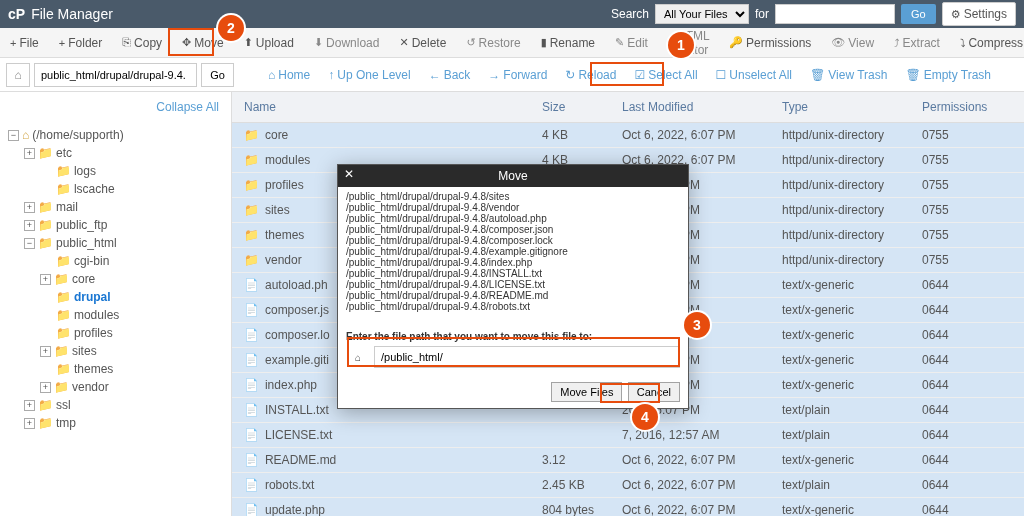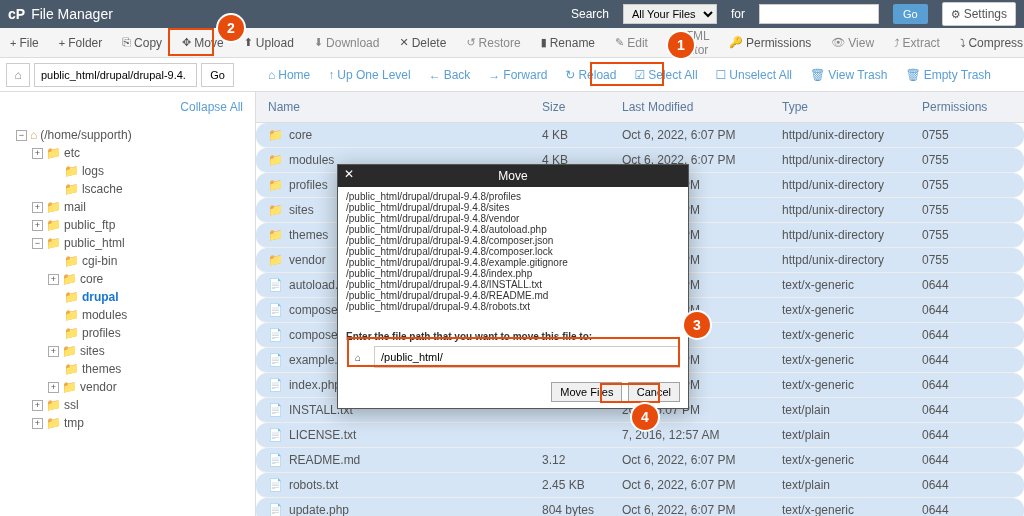--- a/index.html
+++ b/index.html
@@ -1,57 +1,57 @@
 <!DOCTYPE html>
 <html><head>
 <meta charset="utf-8">
 <style>
 * { box-sizing: border-box; margin: 0; padding: 0; }
 body { font-family: Arial, sans-serif; font-size: 12px; background: #fff; width: 1024px; height: 516px; overflow: hidden; position: relative; }
 
 .header { background: #4a5a6a; color: #fff; height: 28px; display: flex; align-items: center; padding: 0 8px; }
 .header-logo { font-size: 14px; margin-right: 6px; font-weight: bold; }
 .header-title { font-size: 14px; flex: 1; }
-.search-area { display: flex; align-items: center; gap: 14px; }
+.search-area { display: flex; align-items: center; gap: 6px; }
 .search-area span { font-size: 12px; }
 .search-area select, .search-area input { height: 20px; font-size: 11px; border: 1px solid #ccc; padding: 0 4px; }
 .btn-go { background: #5a9fd4; color: #fff; border: none; padding: 4px 10px; font-size: 11px; cursor: pointer; border-radius: 2px; }
 .btn-settings { background: #fff; color: #555; border: 1px solid #ccc; padding: 4px 8px; font-size: 11px; cursor: pointer; border-radius: 2px; }
 
 .toolbar { background: #f5f5f5; border-bottom: 1px solid #ddd; height: 30px; display: flex; align-items: center; }
 .tb-btn { padding: 6px 10px; color: #888; font-size: 12px; cursor: pointer; display: inline-flex; align-items: center; gap: 3px; }
 .tb-btn.dark { color: #555; }
 .tb-icon { font-size: 11px; }
 
 .path-bar { height: 34px; display: flex; align-items: center; border-bottom: 1px solid #ddd; }
 .path-left { width: 240px; display: flex; align-items: center; gap: 4px; padding: 0 6px; }
 .home-icon { width: 24px; height: 24px; border: 1px solid #ccc; display: flex; align-items: center; justify-content: center; color: #888; }
 .path-input { flex: 1; height: 24px; border: 1px solid #ccc; padding: 0 6px; font-size: 11px; }
 .go-btn { height: 24px; border: 1px solid #ccc; background: #fff; padding: 0 8px; font-size: 11px; cursor: pointer; }
 .subtoolbar { flex: 1; display: flex; align-items: center; gap: 2px; padding-left: 20px; }
 .st-btn { padding: 4px 8px; color: #5a9fd4; font-size: 12px; cursor: pointer; display: inline-flex; align-items: center; gap: 3px; }
 
 .main { display: flex; height: calc(516px - 28px - 30px - 34px); }
-.sidebar { width: 256px; border-right: 1px solid #ddd; background: #fff; overflow-y: auto; padding-left: 8px; }
+.sidebar { width: 232px; border-right: 1px solid #ddd; background: #fff; overflow-y: auto; }
 .collapse-all { text-align: right; padding: 8px 12px; color: #5a9fd4; font-size: 12px; cursor: pointer; }
 .tree { padding: 4px 0; }
 .tree-item { display: flex; align-items: center; padding: 2px 8px; font-size: 12px; color: #555; cursor: pointer; gap: 3px; }
 .tree-item.active { font-weight: bold; color: #1976d2; }
 .tree-toggle { width: 11px; height: 11px; border: 1px solid #aaa; display: inline-flex; align-items: center; justify-content: center; font-size: 9px; color: #555; background: #fff; }
 .tree-icon { color: #d4a94e; }
 .tree-spacer { display: inline-block; }
 
 .content { flex: 1; overflow-y: auto; }
 .table-header { display: flex; background: #f0f2f5; color: #5a7aa0; font-size: 12px; padding: 8px 12px; border-bottom: 1px solid #ddd; }
 .col-name { flex: 1; }
 .col-size { width: 80px; }
 .col-modified { width: 160px; }
 .col-type { width: 140px; }
 .col-perm { width: 90px; }
-.table-row { display: flex; padding: 5px 12px; border-bottom: 1px solid #eee; align-items: center; font-size: 12px; color: #555; background: #d5e5f5; border-radius: 11px; }
+.table-row { display: flex; padding: 5px 12px; border-bottom: 1px solid #eee; align-items: center; font-size: 12px; color: #555; background: #d5e5f5; }
 .table-row .file-icon { color: #d4a94e; margin-right: 6px; }
 
 .modal { position: absolute; left: 337px; top: 164px; width: 352px; background: #fff; border: 1px solid #555; box-shadow: 0 4px 20px rgba(0,0,0,0.3); z-index: 100; }
 .modal-header { background: #2a2a2a; color: #fff; padding: 4px 8px; font-size: 12px; text-align: center; position: relative; }
 .modal-close { position: absolute; left: 6px; top: 2px; cursor: pointer; }
 .modal-body { padding: 4px 8px; font-size: 10px; color: #333; }
 .modal-body .file-list div { white-space: nowrap; overflow: hidden; }
 .modal-label { font-weight: bold; margin-top: 19px; font-size: 10px; }
 .modal-input-row { display: flex; align-items: center; gap: 4px; margin: 4px 0; }
 .modal-input-row .home { width: 24px; text-align: center; }
@@ -376,29 +376,29 @@
   </div>
 </div>
 
 <div class="modal">
   <div class="modal-header">
     <span class="modal-close">✕</span>
     <span>Move</span>
   </div>
   <div class="modal-body">
     <div class="file-list" id="modal-files">
-        <div>/public_html/drupal/drupal-9.4.8/profiles</div>
         <div>/public_html/drupal/drupal-9.4.8/sites</div>
         <div>/public_html/drupal/drupal-9.4.8/vendor</div>
         <div>/public_html/drupal/drupal-9.4.8/autoload.php</div>
         <div>/public_html/drupal/drupal-9.4.8/composer.json</div>
         <div>/public_html/drupal/drupal-9.4.8/composer.lock</div>
         <div>/public_html/drupal/drupal-9.4.8/example.gitignore</div>
         <div>/public_html/drupal/drupal-9.4.8/index.php</div>
         <div>/public_html/drupal/drupal-9.4.8/INSTALL.txt</div>
+        <div>/public_html/drupal/drupal-9.4.8/LICENSE.txt</div>
         <div>/public_html/drupal/drupal-9.4.8/README.md</div>
         <div>/public_html/drupal/drupal-9.4.8/robots.txt</div>
       </div>
     <div class="modal-label">Enter the file path that you want to move this file to:</div>
     <div class="modal-input-row">
       <span class="home">⌂</span>
       <input class="modal-input" value="/public_html/" style="">
     </div>
   </div>
   <div class="modal-footer">

